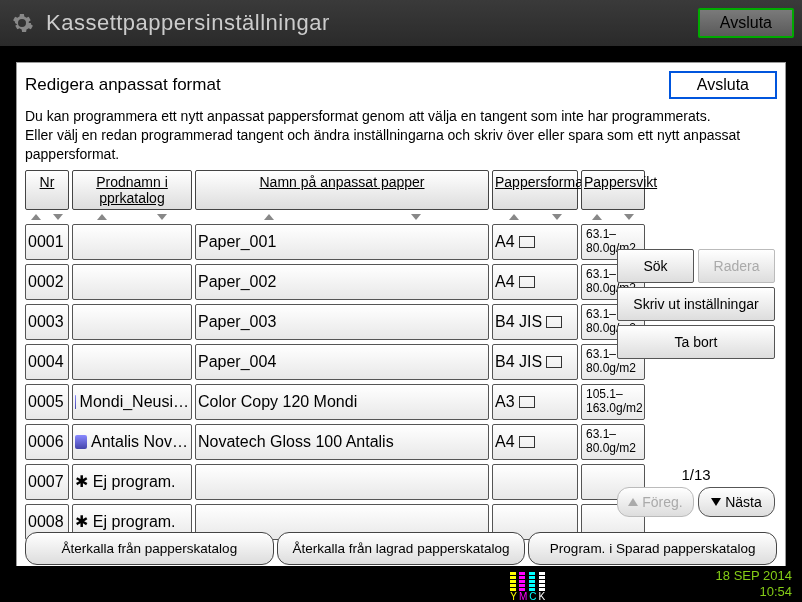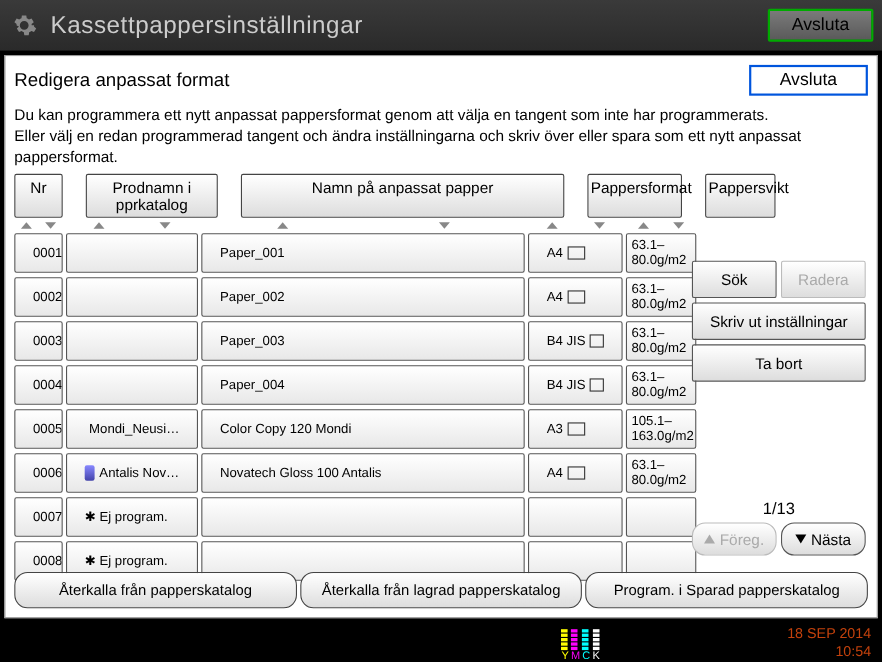--- a/index.html
+++ b/index.html
@@ -4,40 +4,40 @@
 <style>
   * { box-sizing: border-box; margin: 0; padding: 0; font-family: Arial, sans-serif; }
   body { width: 802px; height: 602px; background: #000; overflow: hidden; position: relative; }
   
   .titlebar { height: 46px; background: linear-gradient(#3a3a3a,#2a2a2a); display: flex; align-items: center; padding: 0 8px; }
   .gear { width: 28px; height: 28px; margin-right: 10px; display:flex; align-items:center; justify-content:center; }
   .gear svg { fill:#888; }
   .title { color: #ccc; font-size: 22px; font-weight: 300; flex: 1; letter-spacing: 0.5px;}
   .title-exit { background: linear-gradient(#7a7a7a,#5a5a5a); border: 2px solid #0a0; color:#000; padding: 4px 20px; font-size:16px; border-radius:2px; cursor:pointer;}
   
-  .panel { background:#fff; margin:4px; border:1px solid #999; height:512px; position:relative; padding:6px 8px;}
+  .panel { background:#fff; margin:16px; border:1px solid #999; height:512px; position:relative; padding:6px 8px;}
   .panel-head { display:flex; align-items:center; height:32px; margin-bottom:4px;}
   .panel-title { font-size:17px; flex:1; font-weight:400;}
   .panel-exit { border:2px solid #0055dd; background:#fff; padding:3px 26px; font-size:16px; cursor:pointer;}
   
   .hint { font-size:14px; line-height:1.35; margin:6px 0 6px 0;}
   
-  .hdrrow { display:flex; gap:21px; }
+  .hdrrow { display:flex; gap:3px;text-decoration:underline; }
   .hcell { border:1px solid #444; background:linear-gradient(#fff,#ddd); font-size:14px; text-align:center; padding:3px 2px; border-radius:2px;}
   .c-nr{width:44px;}.c-prod{width:120px;}.c-name{width:294px;}.c-fmt{width:86px;}.c-wt{width:64px;}
   
   .sortrow{display:flex;gap:3px;height:10px;margin:2px 0;}
   .sortcell{display:flex;justify-content:space-around;align-items:center;}
   .tri{width:0;height:0;border-left:5px solid transparent;border-right:5px solid transparent;}
   .up{border-bottom:6px solid #888;}
   .dn{border-top:6px solid #888;}
   
   .rows{}
   .row{display:flex;gap:3px;margin-bottom:4px;align-items:stretch;height:36px;}
-  .cell{border:1px solid #555;background:linear-gradient(#fff,#e8e8e8);font-size:12px;display:flex;align-items:center;padding:0 16px;border-radius:2px;overflow:hidden;white-space:nowrap;}
+  .cell{border:1px solid #555;background:linear-gradient(#fff,#e8e8e8);font-size:16px;display:flex;align-items:center;padding:0 2px;border-radius:2px;overflow:hidden;white-space:nowrap;}
   .cell.small{font-size:12px;line-height:1.1;padding:14px 4px;}
   .fmticon{display:inline-block;width:16px;height:12px;border:1px solid #333;margin-left:4px;position:relative;}
   .locked::before{content:'';display:inline-block;width:12px;height:14px;background:linear-gradient(#88f,#44a);margin-right:4px;border-radius:2px;}
   
   .sidebtns{position:absolute;right:10px;top:186px;width:158px;display:flex;flex-direction:column;gap:4px;}
   .siderow1{display:flex;gap:4px;}
   .btn{border:1px solid #555;background:linear-gradient(#fff,#ddd);font-size:14px;padding:8px 4px;text-align:center;border-radius:2px;cursor:pointer;}
   .btn.dis{color:#aaa;border-color:#bbb;cursor:default;}
   .btn.half{flex:1;}
   .btn.full{width:100%;}
@@ -53,21 +53,21 @@
   
   .footbtns{position:absolute;left:8px;right:8px;bottom:8px;display:flex;gap:3px;}
   .fbtn{border:1px solid #444;background:linear-gradient(#fff,#ddd);font-size:13.5px;padding:8px 4px;text-align:center;border-radius:12px;flex:1;cursor:pointer;}
   
   .statusbar{position:absolute;bottom:0;left:0;right:0;height:36px;background:#000;display:flex;align-items:center;justify-content:space-between;padding:0 10px;}
   .ymck{display:flex;gap:2px;margin-left:330px;}
   .bar{width:6px;display:flex;flex-direction:column;justify-content:flex-end;height:24px;gap:1px;}
   .seg{height:3px;}
   .y .seg{background:#ff0;}.m .seg{background:#f0f;}.c .seg{background:#0ff;}.k .seg{background:#fff;}
   .ylbl{color:#ff0;font-size:10px;}.mlbl{color:#f0f;font-size:10px;}.clbl{color:#0ff;font-size:10px;}.klbl{color:#fff;font-size:10px;}
-  .clock{color:#c2410c;font-size:13px;text-align:right;line-height:1.2;}
+  .clock{color:#84cc16;font-size:13px;text-align:right;line-height:1.2;}
 </style>
 </head>
 <body>
 
 <div class="titlebar">
   <div class="gear">
     <svg viewBox="0 0 24 24" width="24" height="24">
         <path d="M12 8a4 4 0 100 8 4 4 0 000-8zm9 4a7 7 0 01-.1 1.2l2 1.6-2 3.4-2.4-1a7 7 0 01-2 1.2l-.4 2.6h-4l-.4-2.6a7 7 0 01-2-1.2l-2.4 1-2-3.4 2-1.6A7 7 0 015 12a7 7 0 01.1-1.2l-2-1.6 2-3.4 2.4 1a7 7 0 012-1.2L9.9 3h4l.4 2.6a7 7 0 012 1.2l2.4-1 2 3.4-2 1.6c.1.4.1.8.1 1.2z"></path>
       </svg>
   </div>

